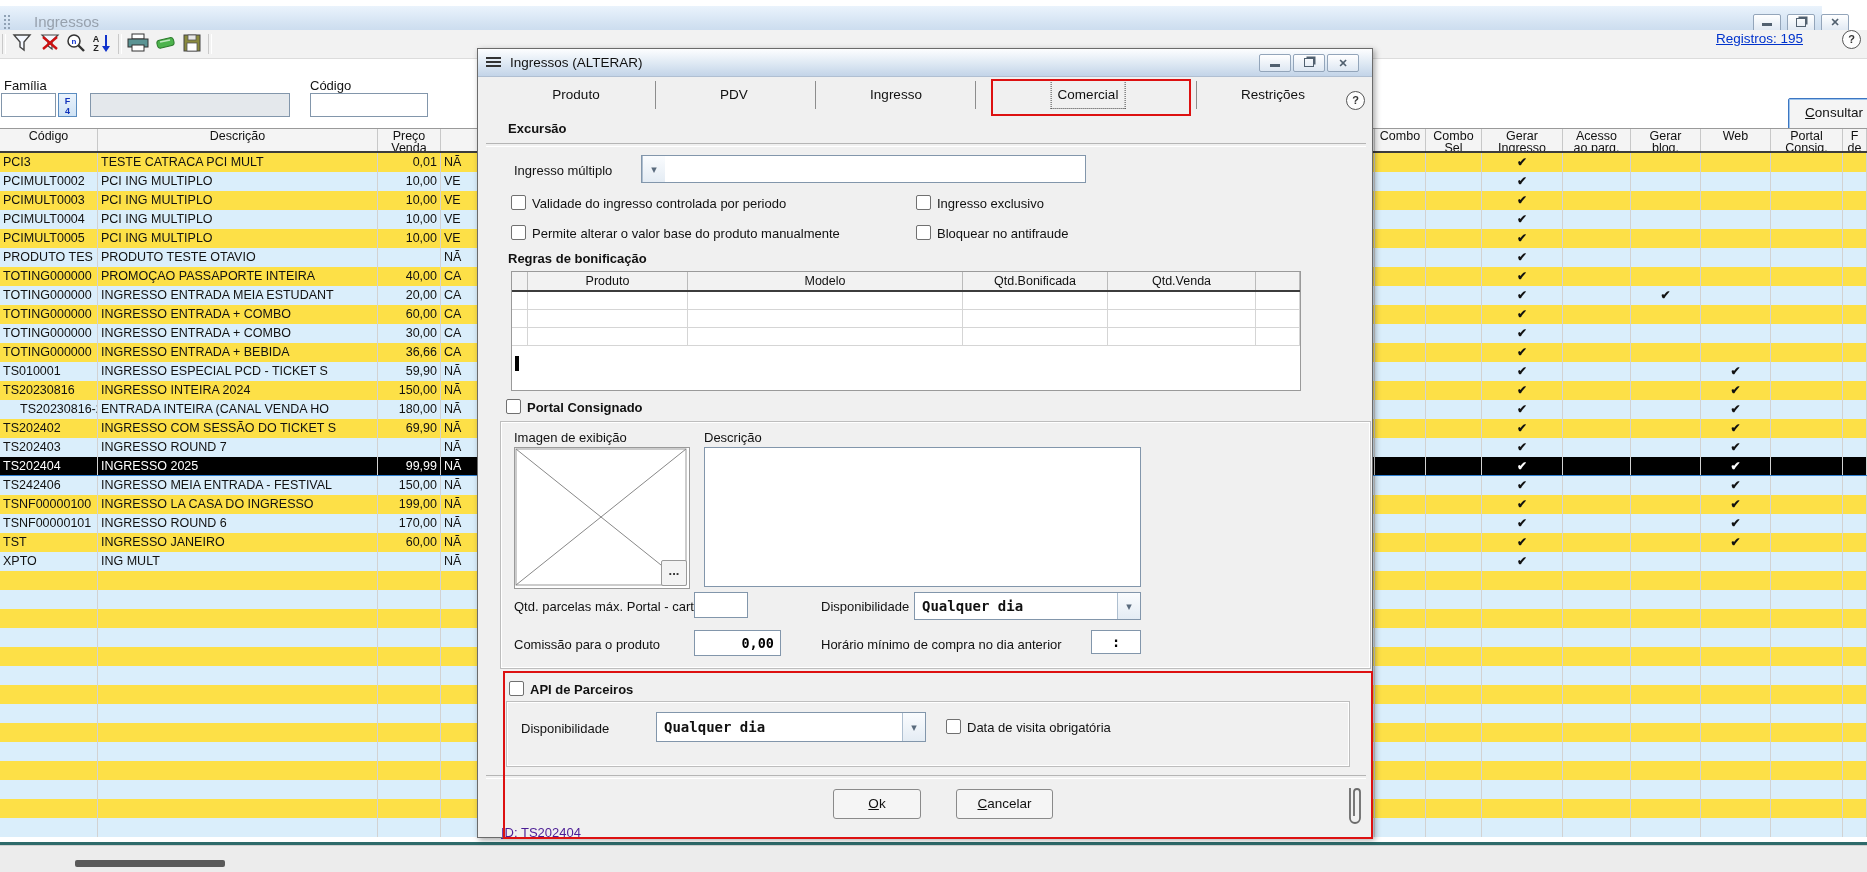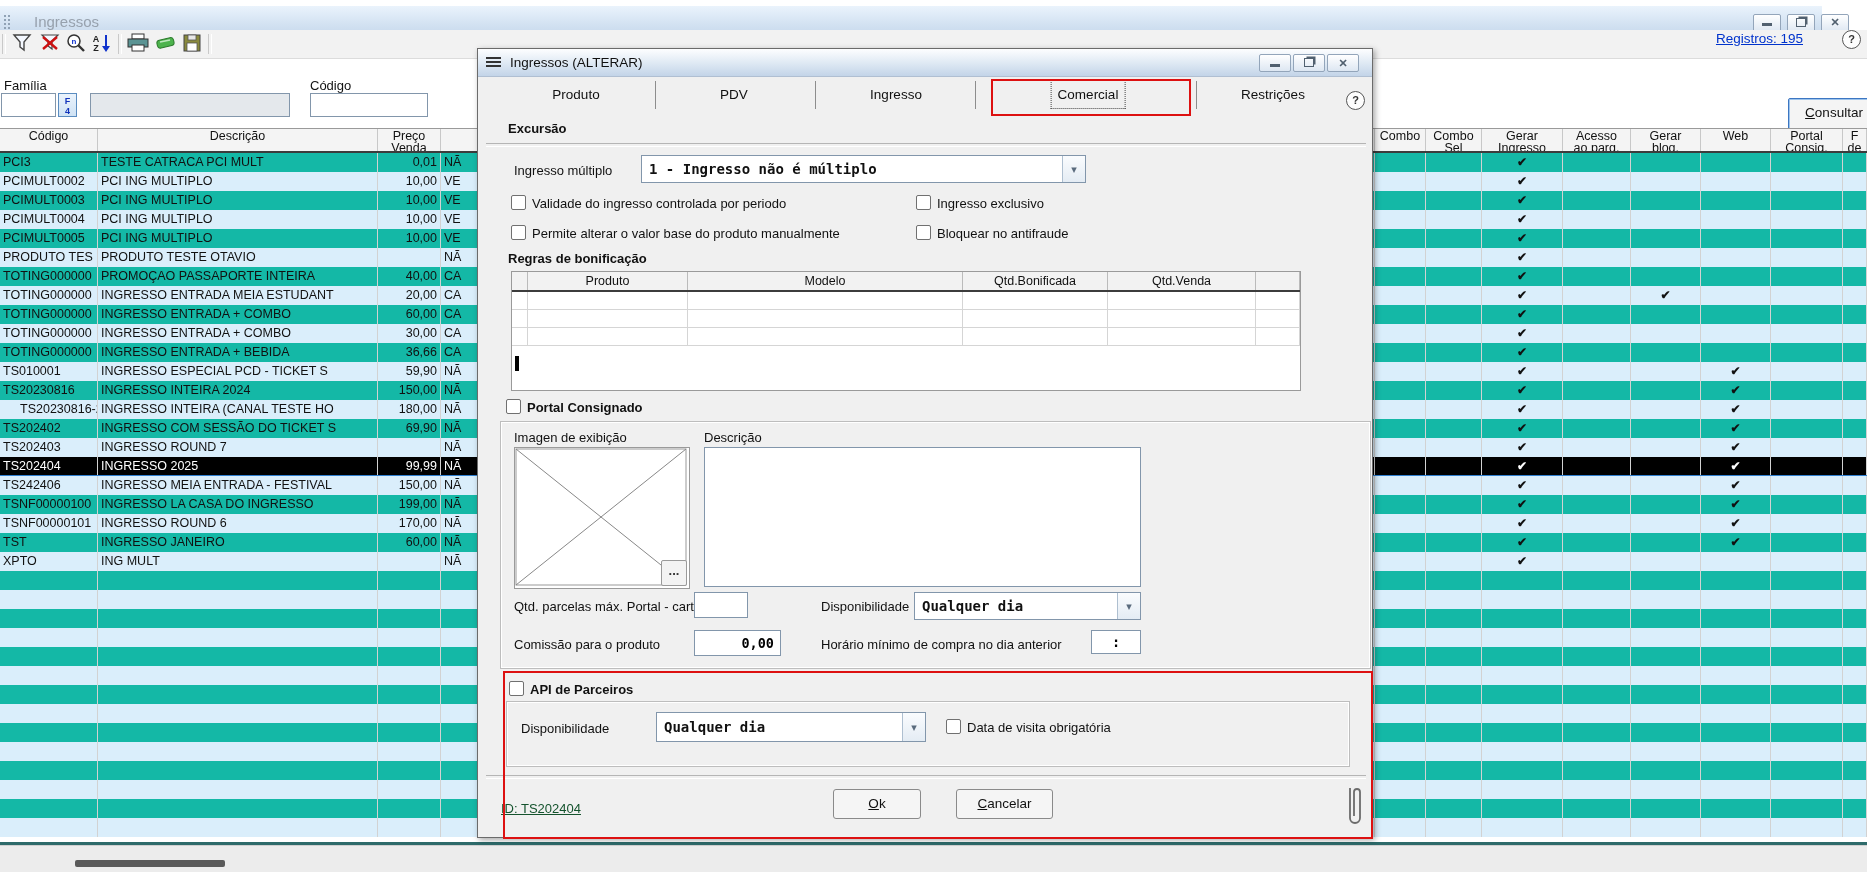--- a/index.html
+++ b/index.html
@@ -37,21 +37,21 @@
   .consultar-btn{left:1788px;top:98px;width:90px;height:30px;background:#f4f4f4;
     border:1px solid #3c76c2;box-shadow:inset 0 0 0 1px #9cc3ec;border-radius:2px;
     text-align:center;line-height:28px;font-size:13.5px;}
 
   
   .grid-header{left:0;top:128px;width:1867px;height:25px;display:flex;background:#f4f4f4;
     border-top:1px solid #9a9a9a;border-bottom:2px solid #3c3c3c;box-sizing:border-box;}
   .grid-header .hc{white-space:pre-line;text-align:center;font-size:12.5px;line-height:12px;
     padding-top:1px;border-right:1px solid #c8c8c8;box-sizing:border-box;overflow:hidden;}
   #grid-rows{left:0;top:153px;width:1867px;}
-  .row{display:flex;height:19px;background:#14b8a6;}
+  .row{display:flex;height:19px;background:#fde047;}
   .row.stripe{background:#daeefb;}
   .row.selected{background:#000;color:#fff;border-bottom:1px solid #2f7fd0;height:18px;}
   .row .cell{border-right:1px solid #d2d2d2;box-sizing:border-box;overflow:hidden;
     white-space:nowrap;font-size:12.5px;line-height:18px;padding:0 3px;}
   .row .c-num{text-align:right;}
   .row .c-chk{text-align:center;font-weight:bold;font-size:12px;padding:0;}
   .bottom-teal{left:0;top:842px;width:1867px;height:3px;background:#2d6a6a;}
   .bottom-band{left:0;top:845px;width:1867px;height:27px;background:#ececec;border-top:1px solid #cfcfcf;}
   .hscroll-thumb{left:75px;top:860px;width:150px;height:7px;background:#5a5a5a;border-radius:2px;}
 
@@ -97,21 +97,21 @@
 
   .groupbox{border:1px solid #bdbdbd;box-shadow:inset 0 0 0 1px #fff;}
   .img-placeholder{background:#fff;border:1px solid #9a9a9a;}
   .dots-btn{width:24px;height:24px;background:#f3f3f3;border:1px solid #9a9a9a;border-radius:2px;
     text-align:center;line-height:20px;font-weight:bold;color:#333;}
 
   .red-annotation{border:2px solid #dd1111;z-index:13;pointer-events:none;}
 
   .dlg-btn{background:#f5f5f5;border:1px solid #8a8a8a;border-radius:3px;text-align:center;
     font-size:13.5px;box-sizing:border-box;}
-  .id-link{color:#14532d;text-decoration:underline;font-size:13px;cursor:pointer;}
+  .id-link{color:#4c1d95;text-decoration:underline;font-size:13px;cursor:pointer;margin-top:24px;}
 </style>
 </head>
 <body>
 
 <div id="app">
 
   <div class="abs titlebar">
     <div class="abs grip"></div>
     <span class="abs title-text">Ingressos</span>
     <div class="abs winbtn" style="left:1753px;"><span class="glyph-min"></span></div>
@@ -382,21 +382,21 @@
         <div class="cell c-chk" style="width: 56px;"></div>
         <div class="cell c-chk" style="width: 81px;">✔</div>
         <div class="cell c-chk" style="width: 68px;"></div>
         <div class="cell c-chk" style="width: 70px;"></div>
         <div class="cell c-chk" style="width: 70px;">✔</div>
         <div class="cell c-chk" style="width: 72px;"></div>
         <div class="cell c-chk" style="width: 24px;"></div>
       </div>
       <div class="row stripe">
         <div class="cell c-text" style="width: 98px; padding-left: 20px;">TS20230816-2</div>
-        <div class="cell c-text" style="width: 280px;">INGRESSO INTEIRA (CANAL TESTE HO</div>
+        <div class="cell c-text" style="width: 280px;">ENTRADA INTEIRA (CANAL VENDA HO</div>
         <div class="cell c-num" style="width: 63px;">180,00</div>
         <div class="cell c-text" style="width: 934px;">NÃ</div>
         <div class="cell c-chk" style="width: 51px;"></div>
         <div class="cell c-chk" style="width: 56px;"></div>
         <div class="cell c-chk" style="width: 81px;">✔</div>
         <div class="cell c-chk" style="width: 68px;"></div>
         <div class="cell c-chk" style="width: 70px;"></div>
         <div class="cell c-chk" style="width: 70px;">✔</div>
         <div class="cell c-chk" style="width: 72px;"></div>
         <div class="cell c-chk" style="width: 24px;"></div>
@@ -735,21 +735,20 @@
         <span class="tab" style="left: 795px;">Restrições</span>
       </div>
     <div class="abs red-tab-box"></div>
     <div class="abs help-circle" style="left:868px;top:42px;">?</div>
 
     <span class="abs section-label" style="left:30px;top:72px;">Excursão</span>
     <div class="abs etched" style="left:8px;top:94px;width:880px;"></div>
 
     <span class="abs field-label" style="left:36px;top:114px;">Ingresso múltiplo</span>
     <div class="abs combo" style="left:163px;top:106px;width:445px;height:28px;">
-      <span class="val">1 - Ingresso não é múltiplo</span>
       <span class="arrow">▾</span>
     </div>
 
     <div class="abs" style="left:33px;top:146px;">
       <span class="cb"></span><span class="cb-label">Validade do ingresso controlada por periodo</span>
     </div>
     <div class="abs" style="left:438px;top:146px;">
       <span class="cb"></span><span class="cb-label">Ingresso exclusivo</span>
     </div>
     <div class="abs" style="left:33px;top:176px;">

